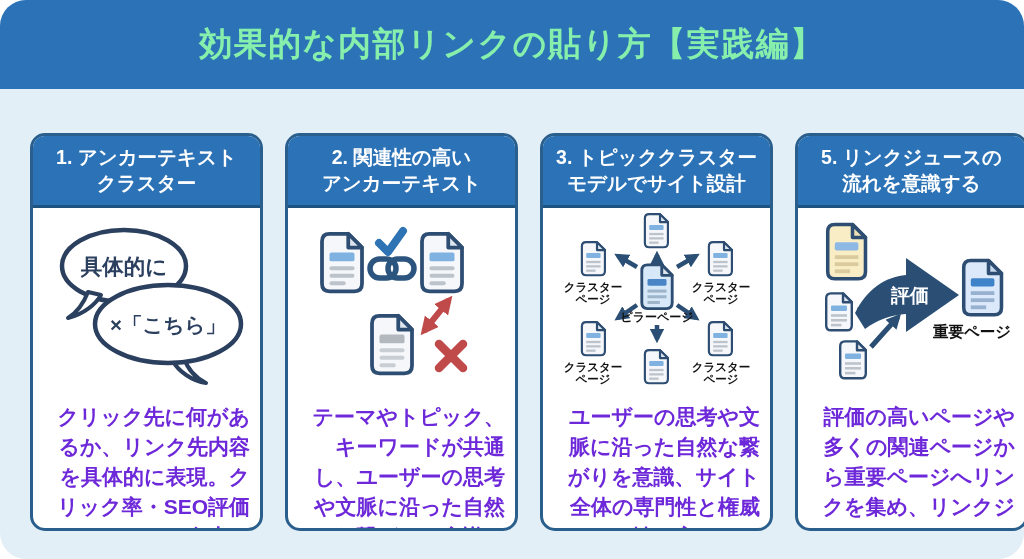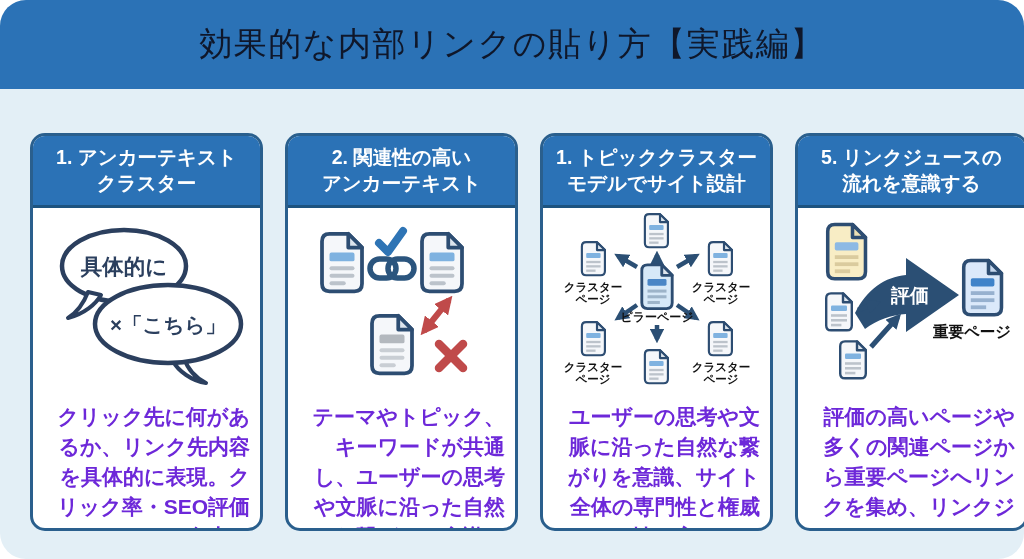--- a/index.html
+++ b/index.html
@@ -1,19 +1,19 @@
 <!DOCTYPE html>
 <html><head>
 <meta charset="utf-8">
 <style>
   html,body{margin:0;padding:0;background:#ffffff;font-family:"Liberation Sans",sans-serif;}
   .frame{width:1024px;height:559px;position:relative;overflow:hidden;background:#ffffff;}
   .panel{position:absolute;inset:0;background:#e3eff6;border-radius:26px;overflow:hidden;}
   .banner{height:89px;background:#2b72b6;display:flex;align-items:center;justify-content:center;}
-  .banner h1{margin:0;color:#0f172a;font-size:33px;font-weight:400;letter-spacing:1.5px;}
+  .banner h1{margin:0;color:#86efac;font-size:33px;font-weight:700;letter-spacing:1.5px;}
   .cards{position:absolute;left:18px;top:133px;display:flex;gap:22px;margin-left:12px;}
   .card{width:233px;height:398px;box-sizing:border-box;background:#ffffff;border:3px solid #2a5f8d;
         border-radius:15px;overflow:hidden;display:flex;flex-direction:column;}
   .card-header{background:#2b72b6;border-bottom:3px solid #1d537f;color:#ffffff;text-align:center;
         font-weight:800;font-size:19.5px;line-height:1.35;padding:8px 2px;}
   .illust{height:192px;flex:none;display:flex;align-items:center;justify-content:center;}
   .desc{font-size:21px;font-weight:700;line-height:1.43;color:#6d28d9;padding:2px 10px 0 12px;
         text-align:right;}
   
   text{font-family:"Liberation Sans",sans-serif;}
@@ -105,21 +105,21 @@
               <line x1="140" y1="124" x2="164" y2="148" stroke="#c04a4a" stroke-width="8.5" stroke-linecap="round"></line>
               <line x1="164" y1="124" x2="140" y2="148" stroke="#c04a4a" stroke-width="8.5" stroke-linecap="round"></line>
             </g>
           </svg>
         </div>
         <div class="desc">テーマやトピック、キーワードが共通し、ユーザーの思考や文脈に沿った自然な繋がりを意識。</div>
       </div>
 
       <div class="card">
         <div class="card-header">
-          <div>1. トピッククラスター</div>
+          <div>3. トピッククラスター</div>
           <div>モデルでサイト設計</div>
         </div>
         <div class="illust">
           <svg width="200" height="188" viewBox="0 0 200 188">
             <defs>
               <marker id="ah3" viewBox="0 0 10 10" refX="7" refY="5" markerWidth="3.2" markerHeight="3.2" orient="auto-start-reverse">
                 <path d="M0 0 L10 5 L0 10 Z" fill="#2b4f74"></path>
               </marker>
             </defs>
 

